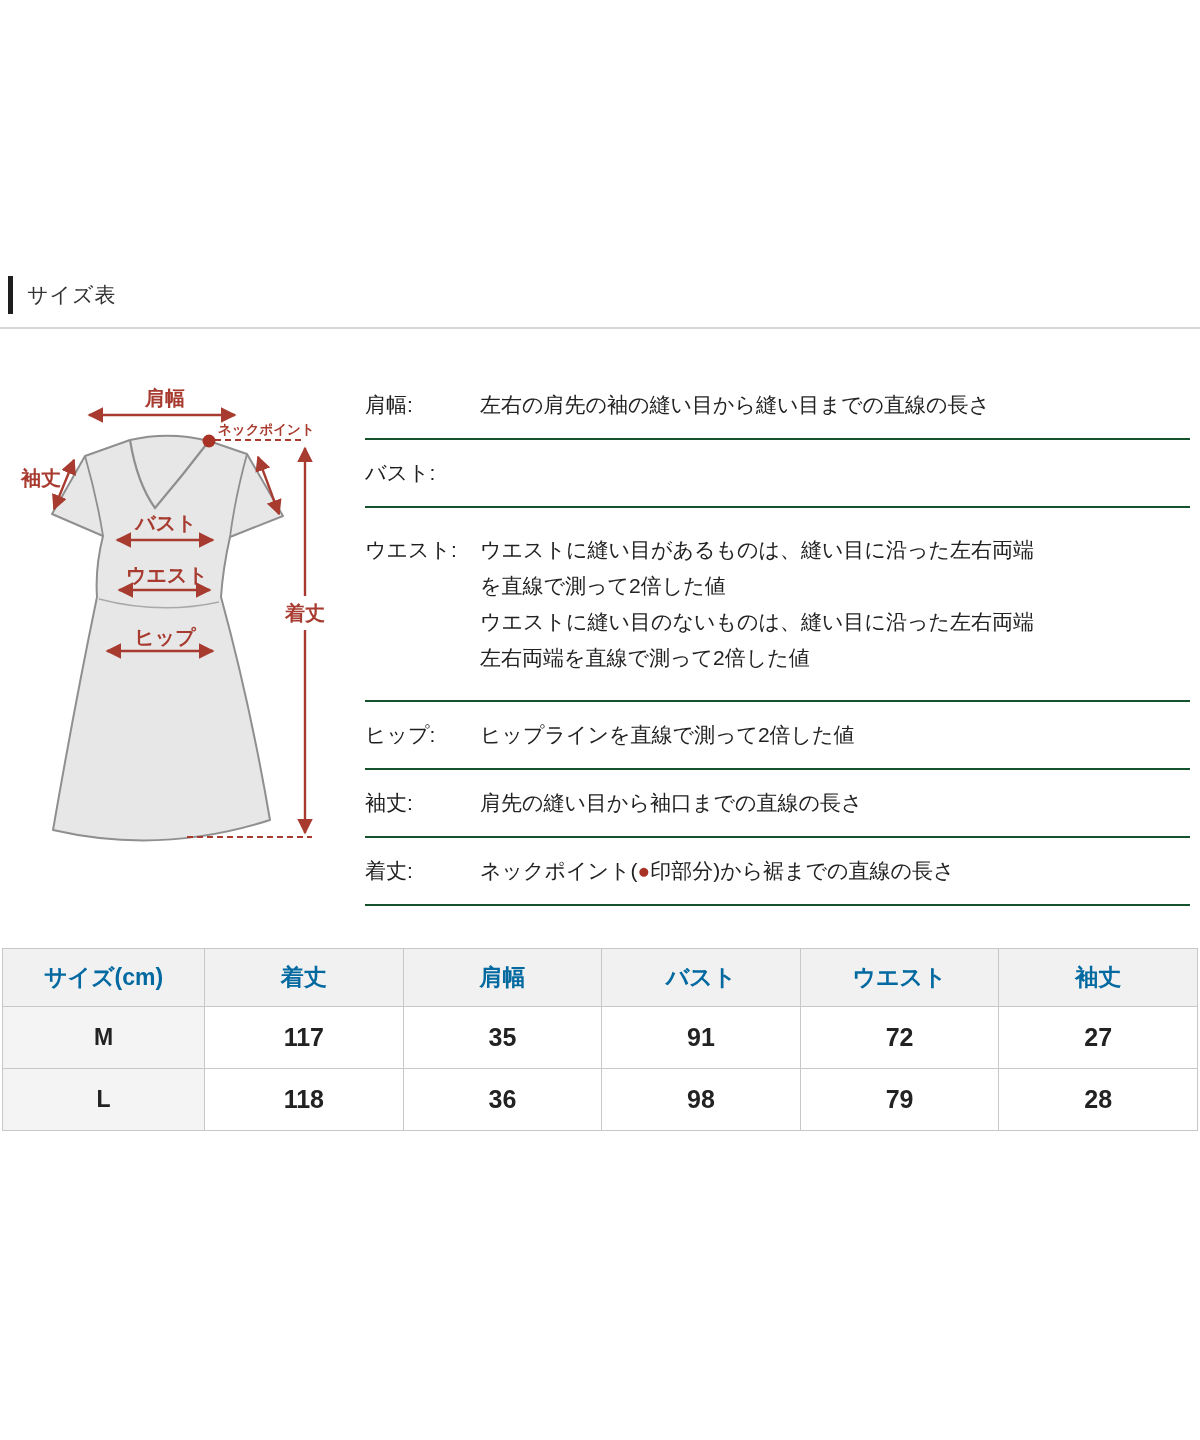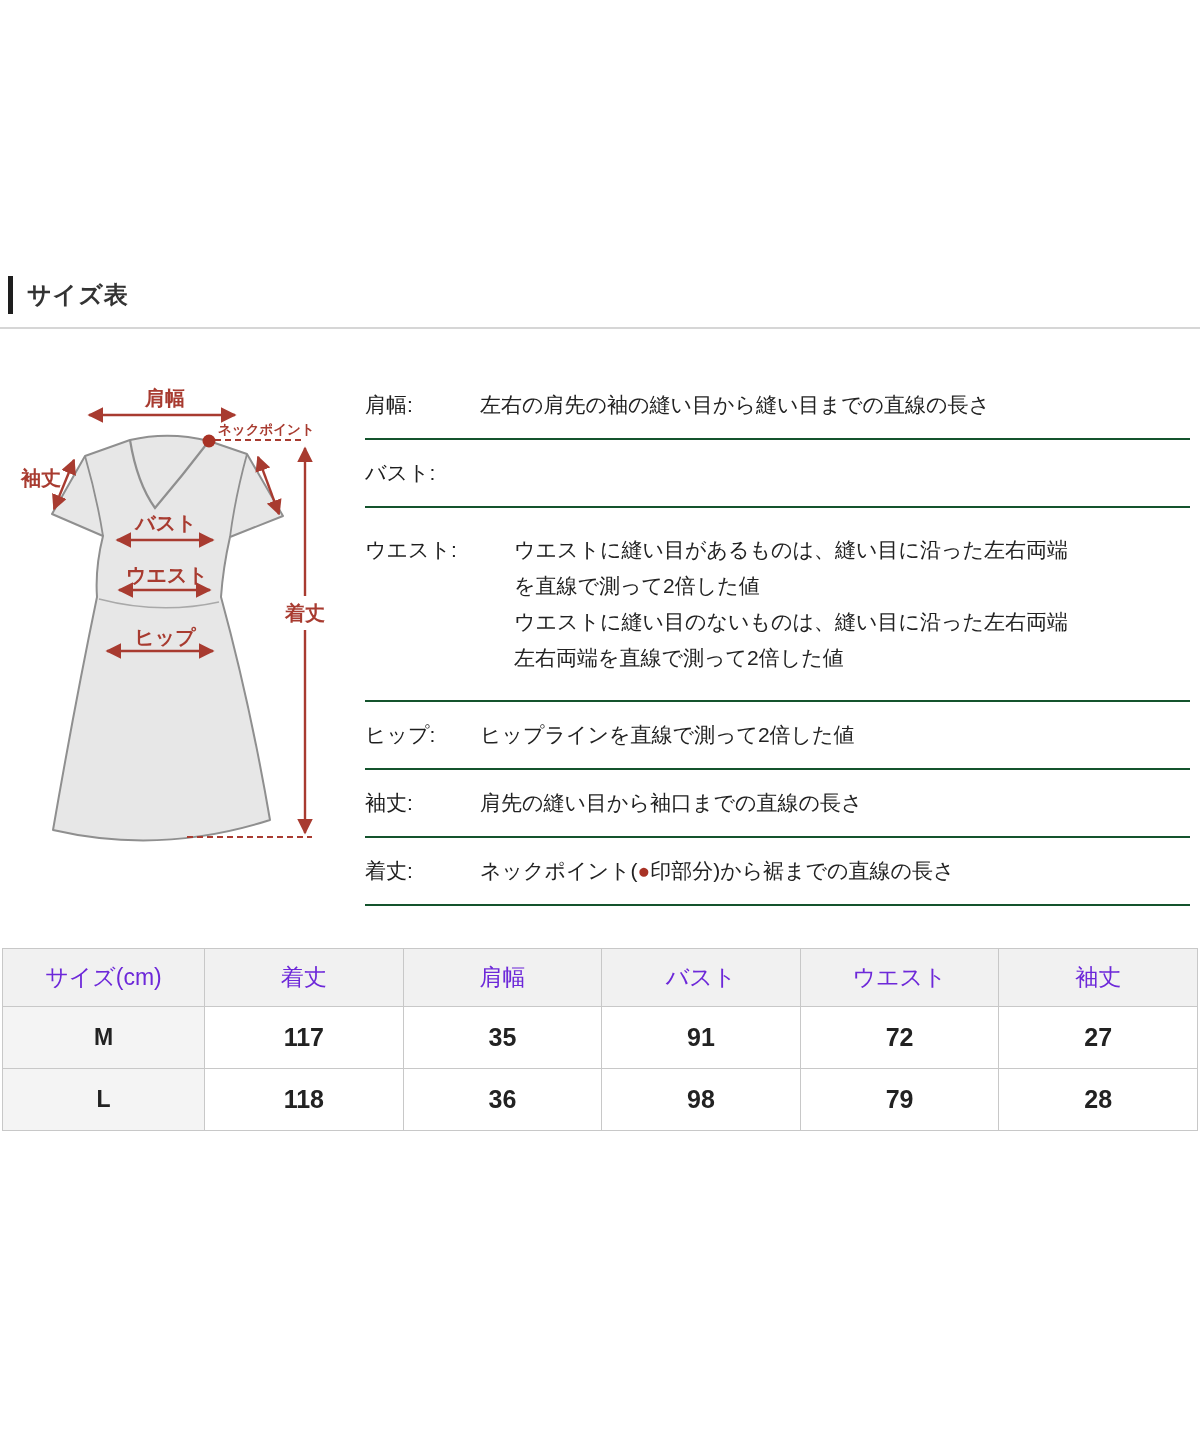--- a/index.html
+++ b/index.html
@@ -6,44 +6,44 @@
   body {
     width:1200px; height:1440px; position:relative;
     font-family:"Liberation Sans","DejaVu Sans",sans-serif;
     color:#222;
   }
   .page { position:absolute; inset:0; background:#fff; }
 
   
   .title-row { position:absolute; top:276px; left:8px; display:flex; align-items:center; }
   .title-bar { width:5px; height:38px; background:#1e1e1e; margin-right:14px; }
-  .title-text { font-size:24px; color:#333; font-weight:700; letter-spacing:1px; }
+  .title-text { font-size:21px; color:#333; font-weight:400; letter-spacing:1px; }
   .title-rule { position:absolute; top:327px; left:0; width:1200px; border:none; border-top:2px solid #d6d6d6; margin:0; }
 
   
   .diagram { position:absolute; left:15px; top:383px; width:340px; height:480px; }
   .diagram svg { display:block; }
   .dg-label { font-size:20px; font-weight:bold; }
   .dg-label-small { font-size:13.5px; font-weight:bold; }
 
   
   .defs { position:absolute; left:365px; top:383px; width:825px; }
   .def-row { display:flex; border-bottom:2px solid #14532d; padding:15px 0; font-size:21px; color:#222; }
   .def-row.first { padding-top:4px; }
-  .def-row.waist { padding:24px 0;gap:34px; }
+  .def-row.waist { padding:24px 0; }
   .def-term { flex:0 0 115px; color:#1e1e1e; }
   .def-body { flex:1; }
   .def-body > div { line-height:36px; }
   .def-term { line-height:36px; }
   .red-dot-inline { color:#a83225; font-size:21px; }
 
   
   .size-table { position:absolute; top:948px; left:2px; width:1196px; border-collapse:collapse; text-align:center; table-layout:fixed; }
   .size-table th, .size-table td { border:1px solid #c8c8c8; }
-  .size-table thead th { background:#f1f1f1; font-size:23px; font-weight:normal; height:55px; color:#6d28d9; }
+  .size-table thead th { background:#f1f1f1; font-size:23px; font-weight:bold; height:55px; color:#0369a1; }
   .size-table td { font-size:25px; height:59px; background:#fff; font-weight:700; }
   .size-table td.size-col { background:#f4f4f4; font-weight:bold; font-size:23px; }
 </style>
 </head>
 <body>
 
 <div class="page">
 
   <div class="title-row">
     <div class="title-bar"></div>

